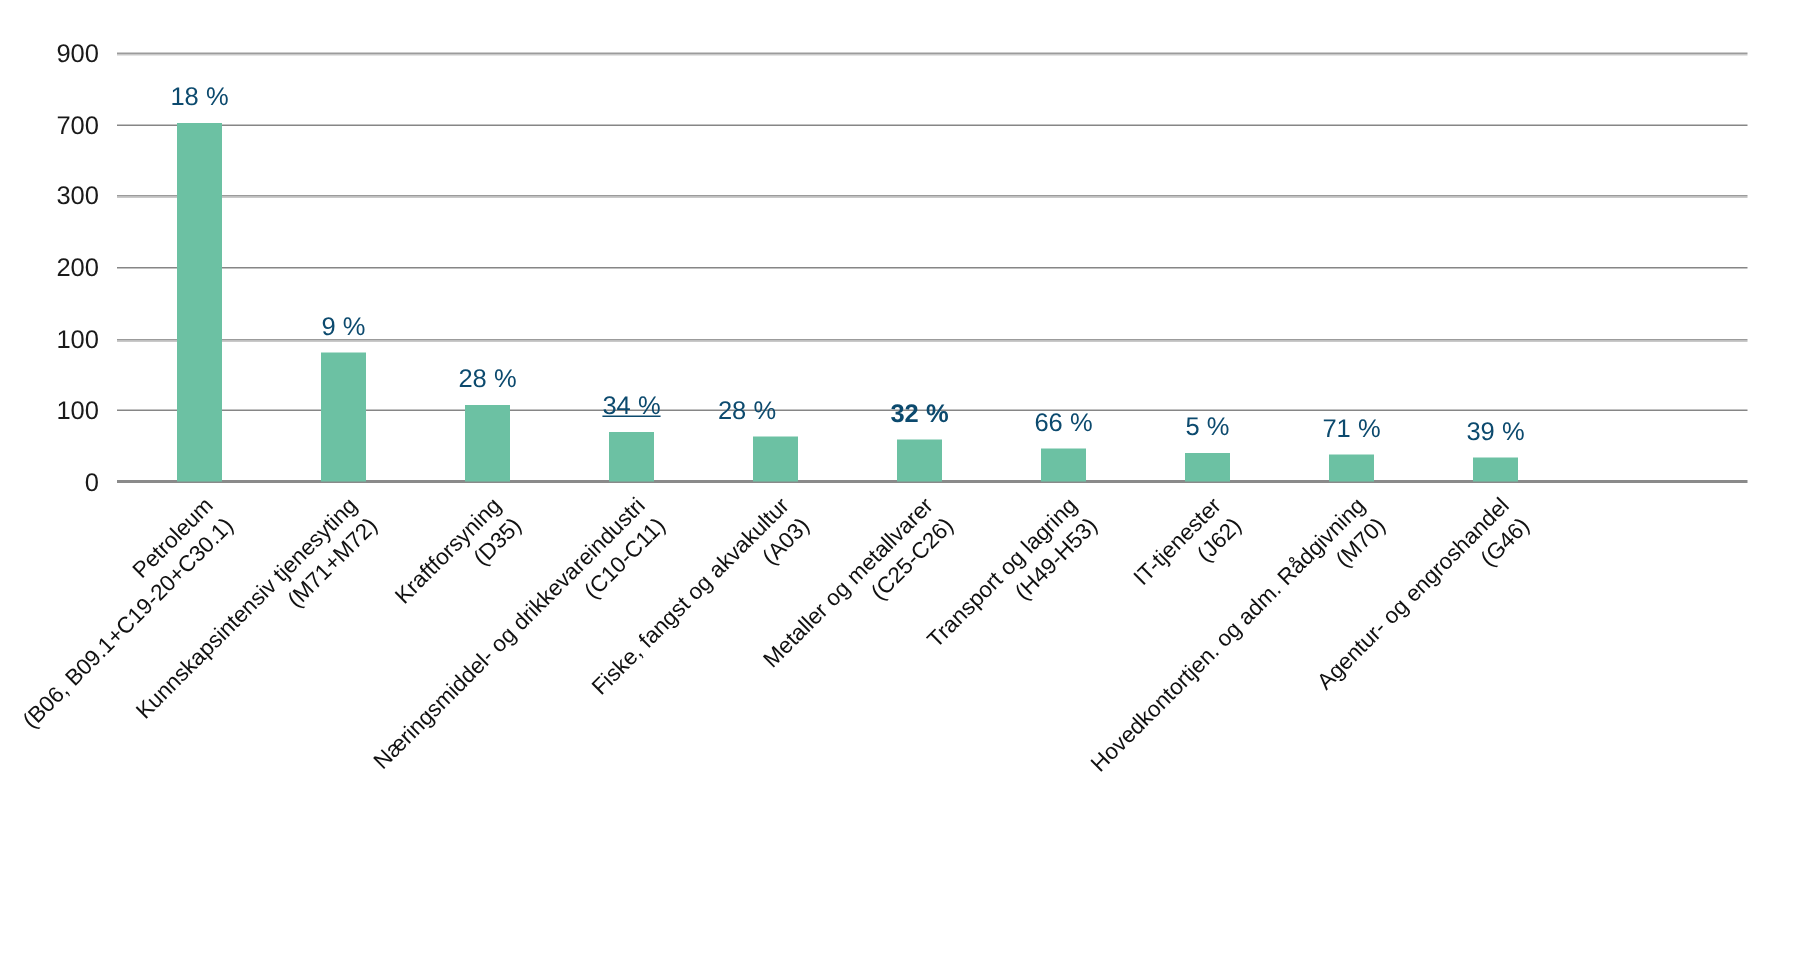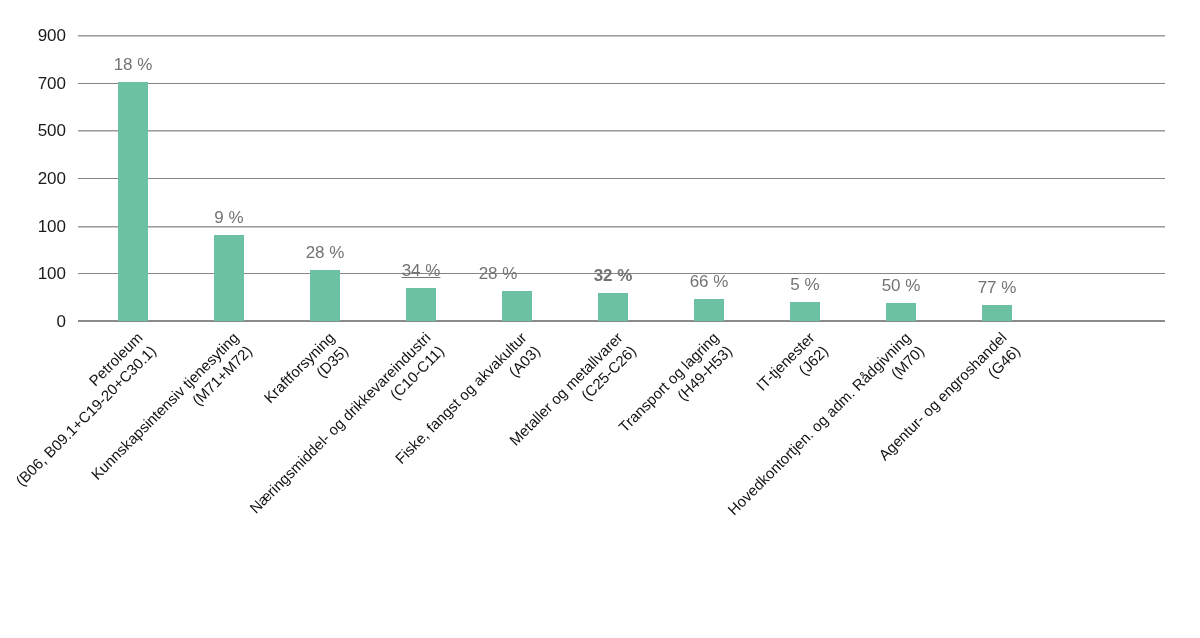--- a/index.html
+++ b/index.html
@@ -67,21 +67,21 @@
     bottom: 0;
     width: 30px;
     background: #6cc1a3;
   }
   .bar-label {
     position: absolute;
     width: 120px;
     text-align: center;
     font-size: 17px;
     line-height: 18px;
-    color: #737373;
+    color: #0c4a6e;
     white-space: nowrap;
   }
 
   
   .cat-label {
     position: absolute;
     top: 328px;
     transform-origin: right top;
     transform: rotate(-45deg);
     text-align: right;
@@ -121,27 +121,27 @@
     <div class="bar" style="left:904px;  height:16.2px;"></div>
 
     <div class="bar-label" style="left:-5px;   top:21.1px;">18 %</div>
     <div class="bar-label" style="left:91px;   top:174.2px;">9 %</div>
     <div class="bar-label" style="left:187px;  top:209px;">28 %</div>
     <div class="bar-label" style="left:283px;  top:226.6px;text-decoration:underline;">34 %</div>
     <div class="bar-label" style="left:360px;  top:229.5px;">28 %</div>
     <div class="bar-label" style="left:475px;  top:232.4px;font-weight:bold;">32 %</div>
     <div class="bar-label" style="left:571px;  top:238.1px;">66 %</div>
     <div class="bar-label" style="left:667px;  top:240.9px;">5 %</div>
-    <div class="bar-label" style="left:763px;  top:241.9px;">50 %</div>
-    <div class="bar-label" style="left:859px;  top:243.8px;">77 %</div>
+    <div class="bar-label" style="left:763px;  top:241.9px;">71 %</div>
+    <div class="bar-label" style="left:859px;  top:243.8px;">39 %</div>
   </div>
 
   <div class="ytick" style="top:27px; right:1134px;"><span>900</span></div>
   <div class="ytick" style="top:74.7px; right:1134px;"><span>700</span></div>
-  <div class="ytick" style="top:122.3px; right:1134px;"><span>500</span></div>
+  <div class="ytick" style="top:122.3px; right:1134px;"><span>300</span></div>
   <div class="ytick" style="top:170px; right:1134px;"><span>200</span></div>
   <div class="ytick" style="top:217.7px; right:1134px;"><span>100</span></div>
   <div class="ytick" style="top:265.3px; right:1134px;"><span>100</span></div>
   <div class="ytick" style="top:313px; right:1134px;"><span>0</span></div>
 
   <div class="cat-label" style="left: -327px; top: 328px;">
     <span class="l1">Petroleum</span>
     <span class="l2">(B06, B09.1+C19-20+C30.1)</span>
   </div>
   <div class="cat-label" style="left: -231px; top: 328px;">

